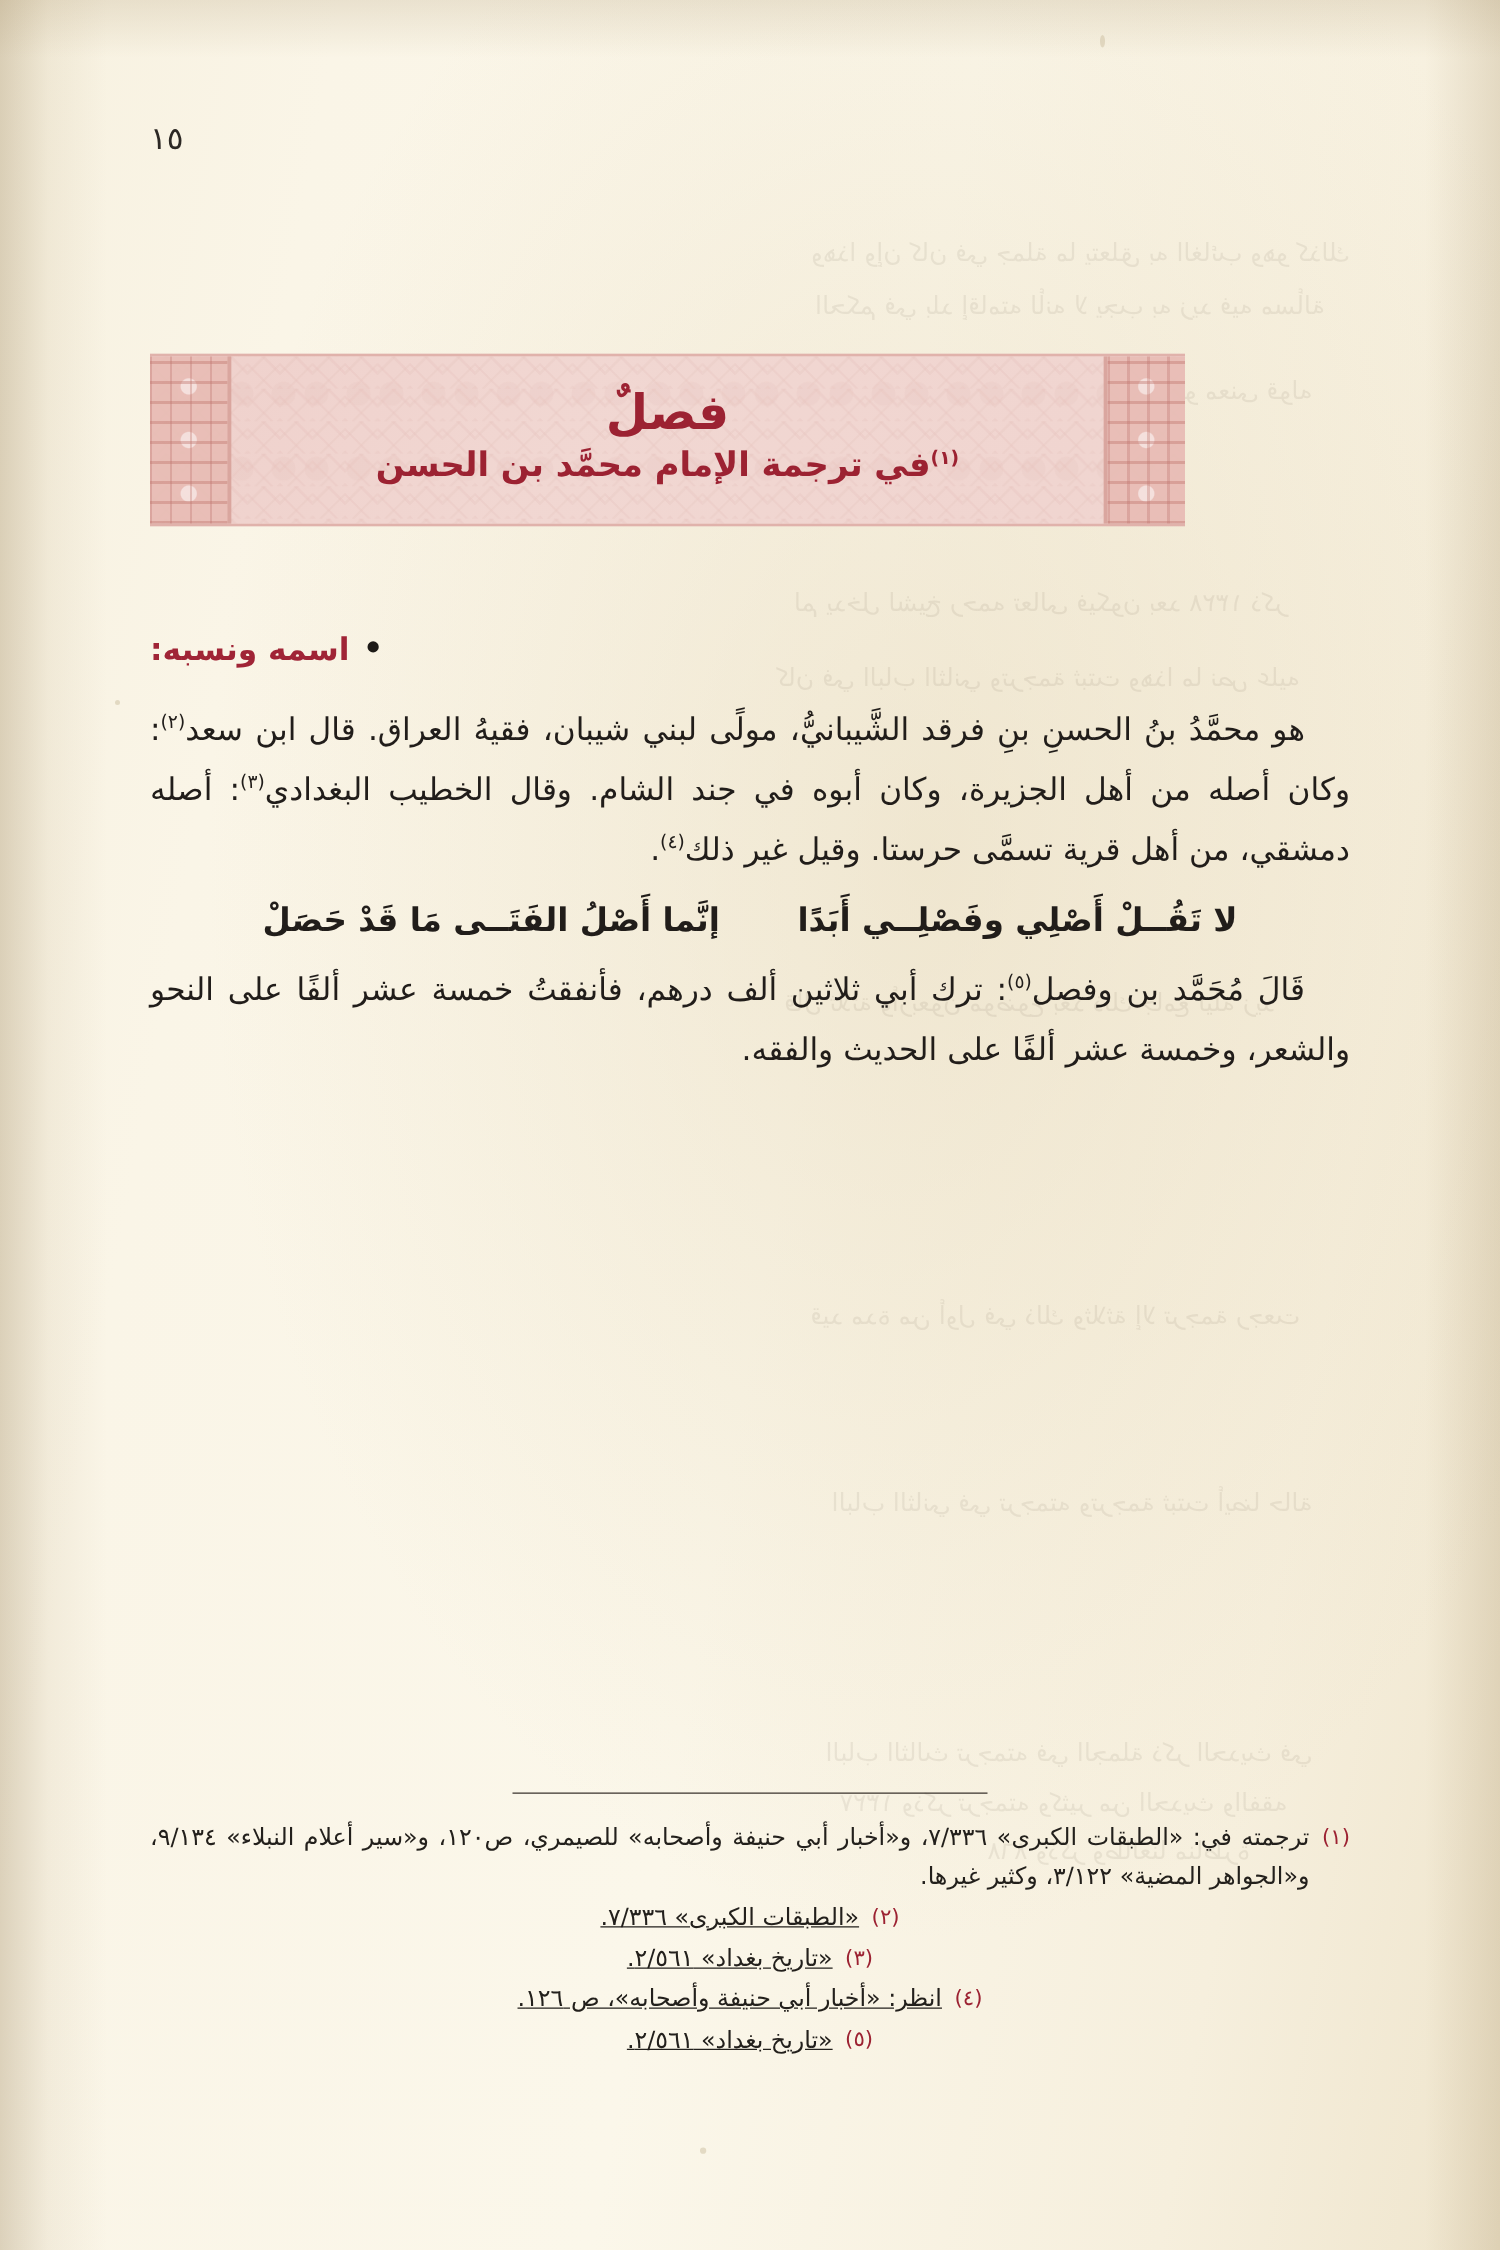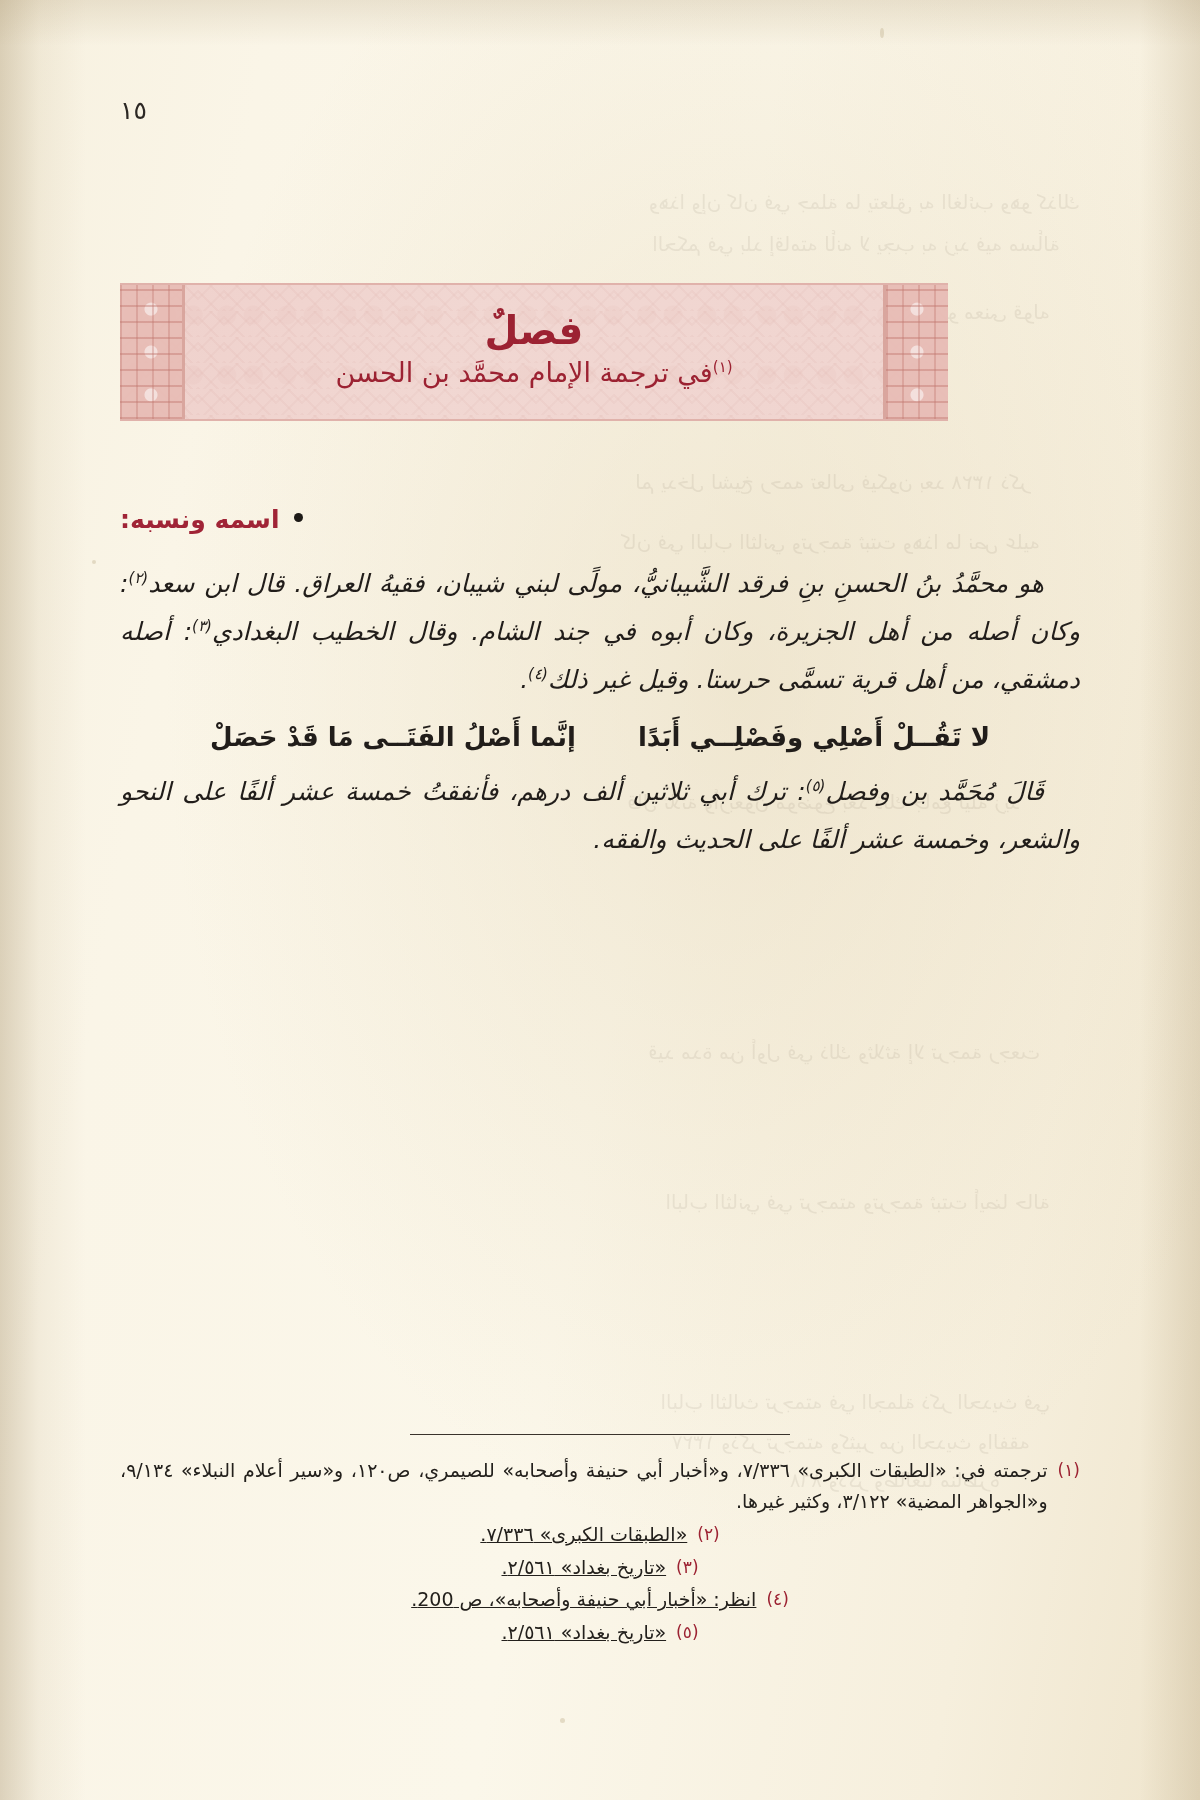--- a/index.html
+++ b/index.html
@@ -141,21 +141,21 @@
     padding-bottom: 4px;
   }
   #banner-title {
     font-size: 39px;
     font-weight: bold;
     line-height: 1.05;
     letter-spacing: 0px;
   }
   #banner-subtitle {
     font-size: 27px;
-    font-weight: normal;
+    font-weight: bold;
     line-height: 1.25;
     margin-top: 4px;
   }
   #banner-subtitle .fn { font-size: 15px; vertical-align: super; }
 
   
   #body-block {
     position: absolute;
     top: 505px;
     left: 0;
@@ -184,21 +184,20 @@
   }
 
   p.para {
     margin: 0 0 10px 0;
     font-size: 25px;
     line-height: 1.92;
     text-align: justify;
     text-align-last: right;
     text-indent: 36px;
     direction: rtl;
-    font-style: italic;
   }
   .fn {
     font-size: 15px;
     vertical-align: super;
     line-height: 0;
   }
 
   #verse {
     display: flex;
     flex-direction: row;
@@ -337,21 +336,21 @@
           <div class="footnote-row centered">
             <span class="footnote-marker">(٢)</span>
             <span class="footnote-text">«الطبقات الكبرى» ٧/٣٣٦.</span>
           </div>
           <div class="footnote-row centered">
             <span class="footnote-marker">(٣)</span>
             <span class="footnote-text">«تاريخ بغداد» ٢/٥٦١.</span>
           </div>
           <div class="footnote-row centered">
             <span class="footnote-marker">(٤)</span>
-            <span class="footnote-text">انظر: «أخبار أبي حنيفة وأصحابه»، ص 200.</span>
+            <span class="footnote-text">انظر: «أخبار أبي حنيفة وأصحابه»، ص ١٢٦.</span>
           </div>
           <div class="footnote-row centered">
             <span class="footnote-marker">(٥)</span>
             <span class="footnote-text">«تاريخ بغداد» ٢/٥٦١.</span>
           </div>
         </div>
     </div>
 
   </div>
 </div>

